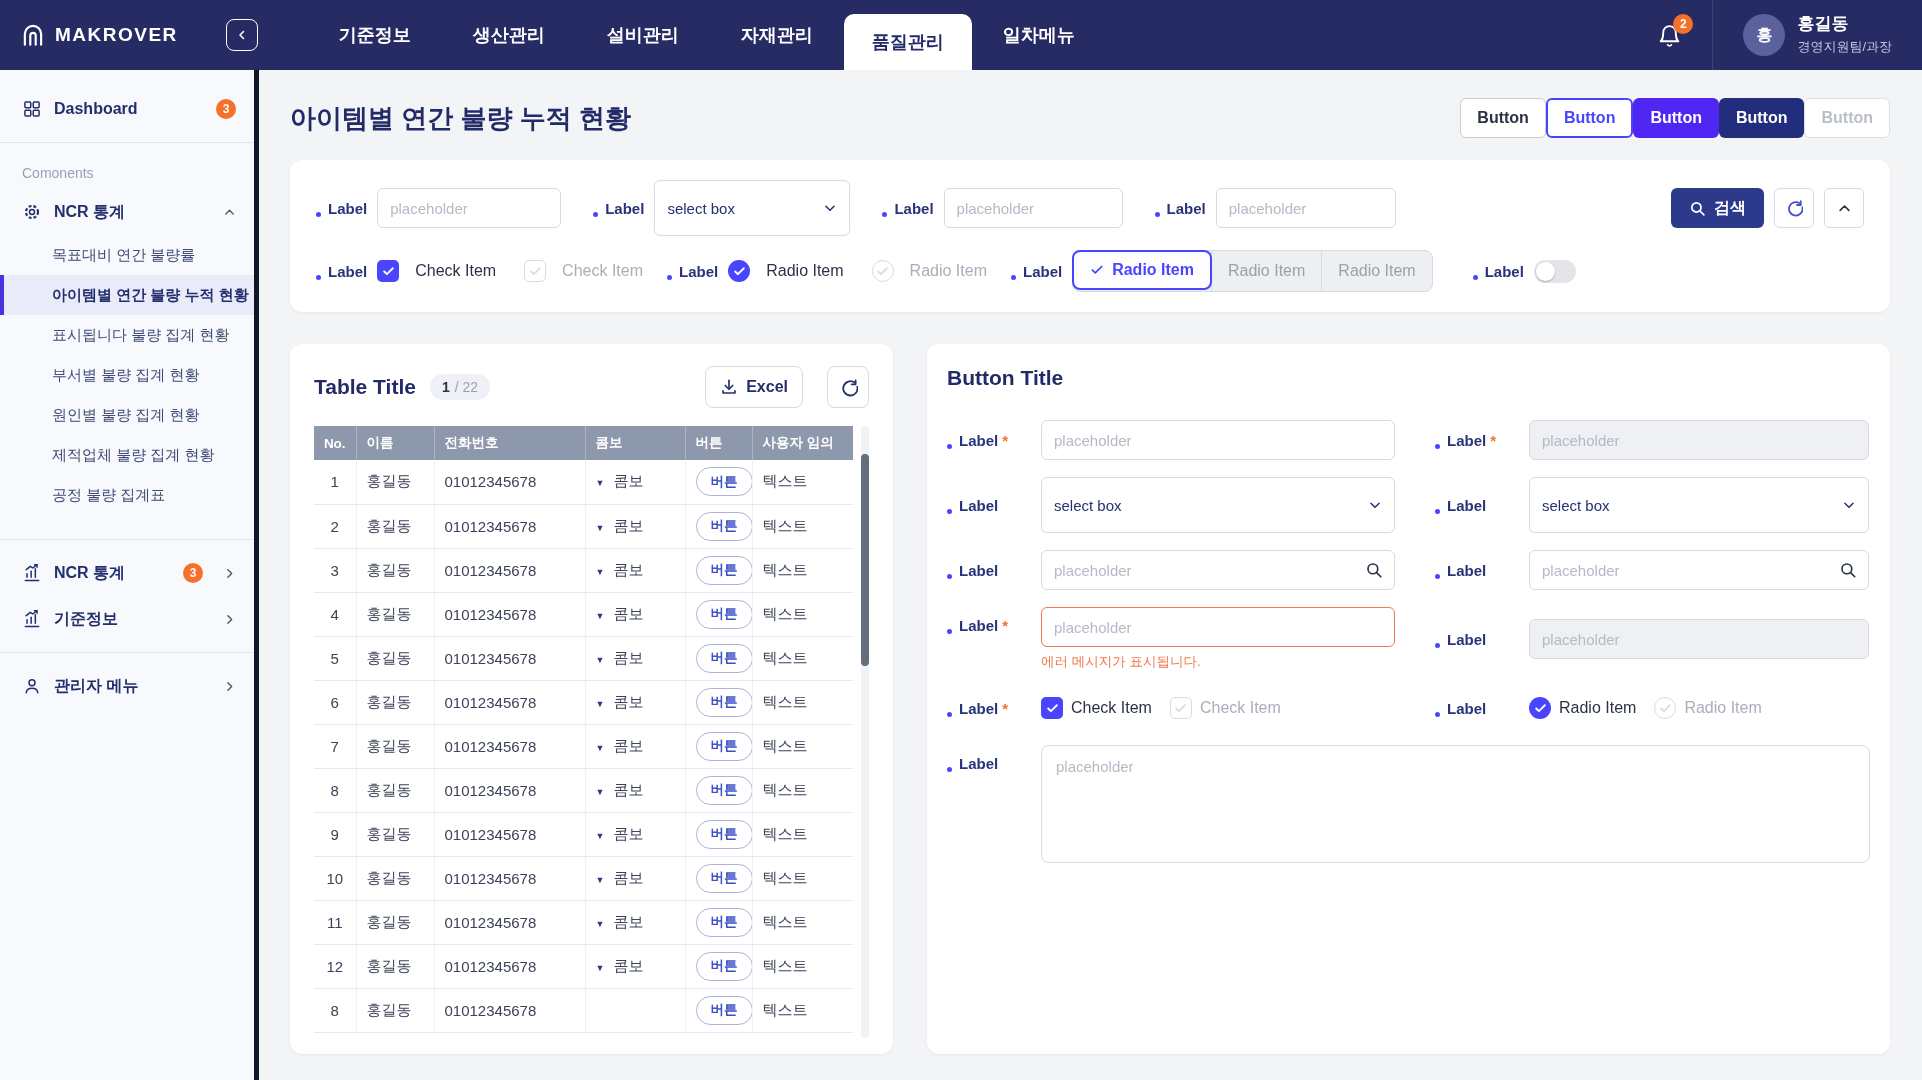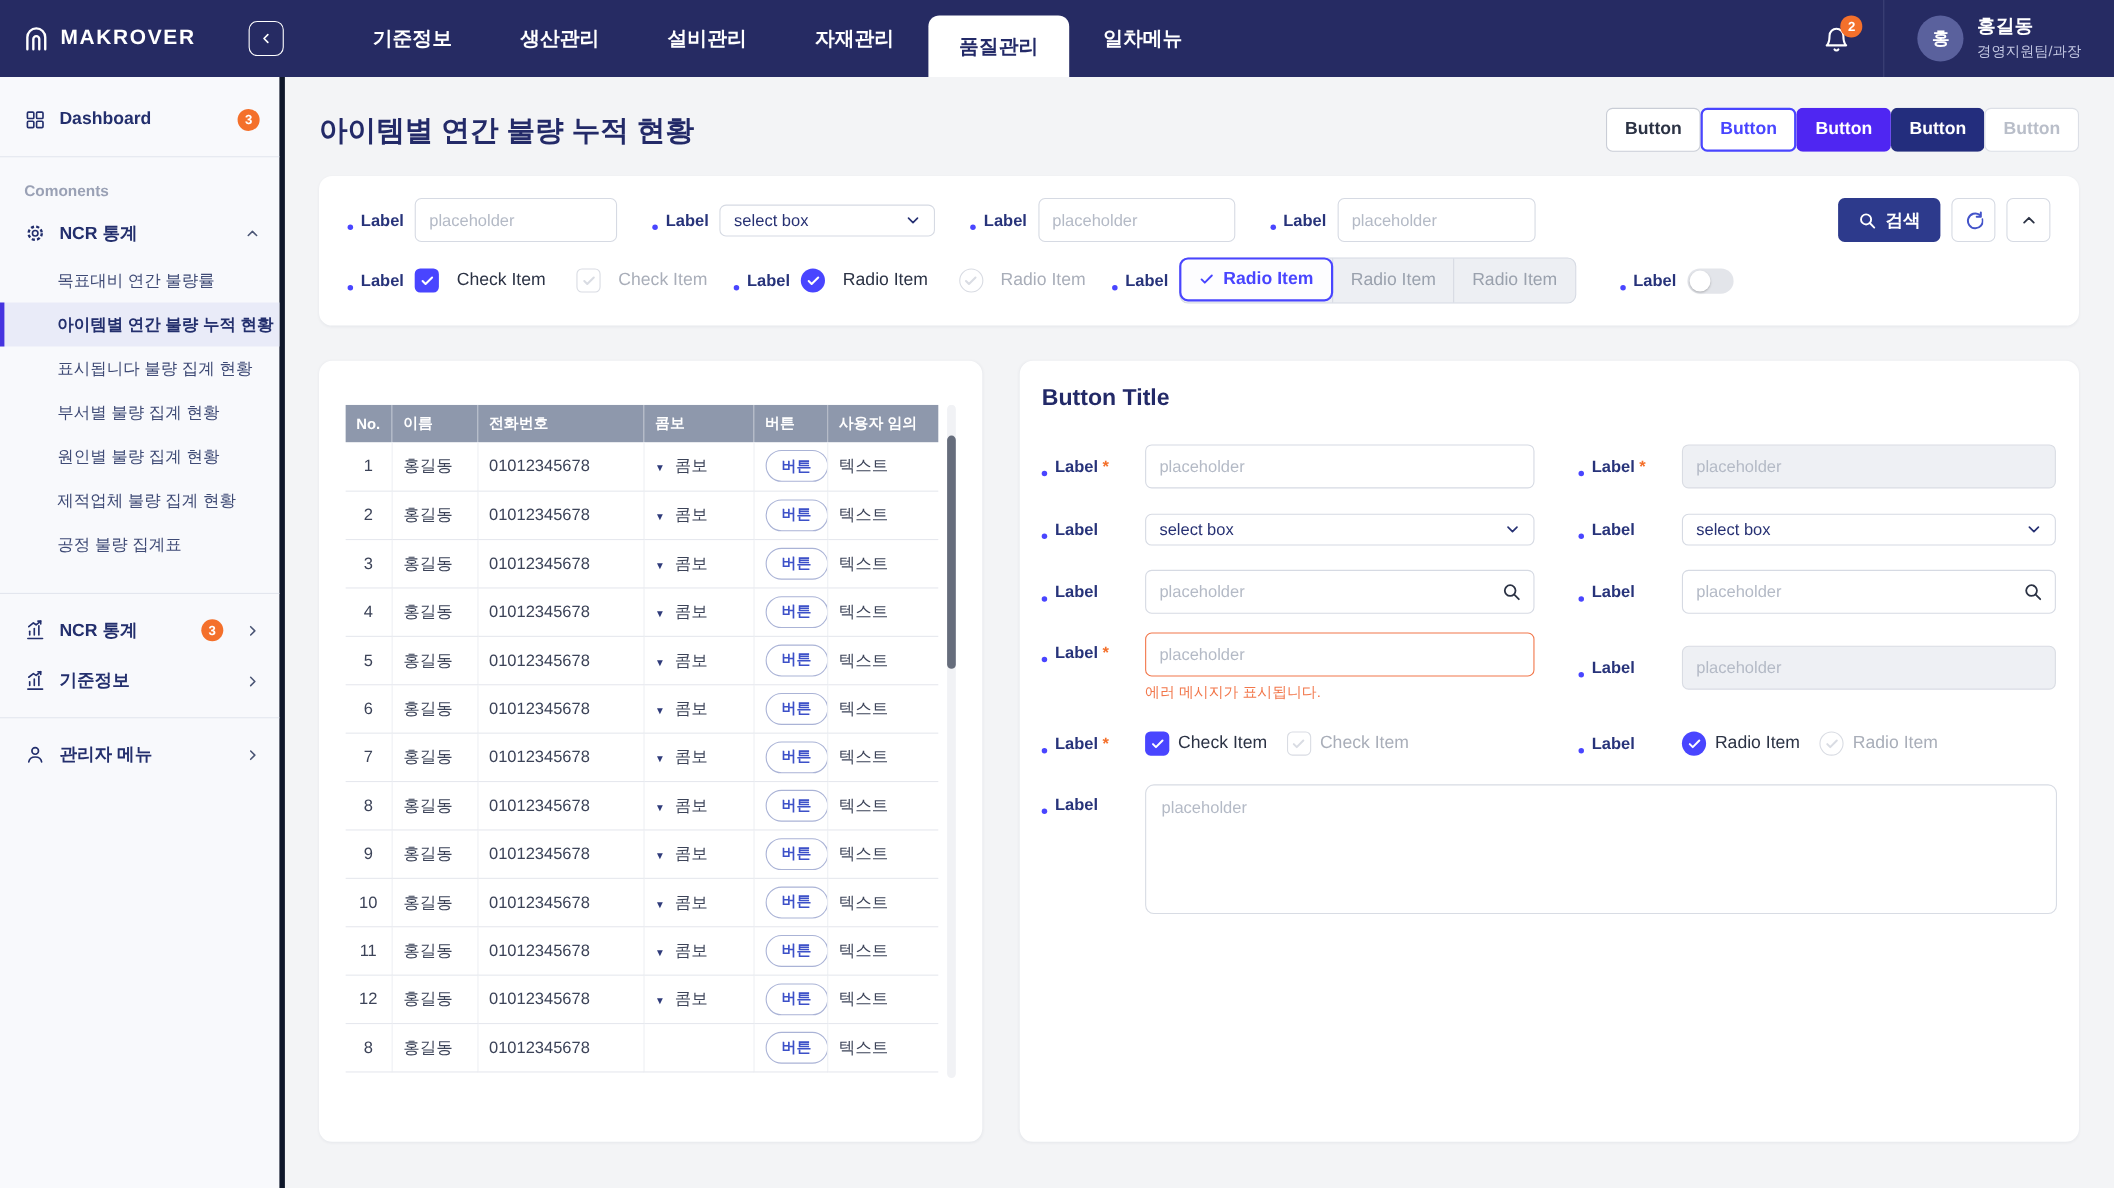--- a/index.html
+++ b/index.html
@@ -39,21 +39,21 @@
   .main{flex:1;padding:0 32px 0 31px;overflow:hidden}
 
   
   .side-row{display:flex;align-items:center;height:46px;padding:0 18px 0 22px;color:#232f6d;
       font-weight:bold;font-size:16px;gap:12px;cursor:pointer}
   .side-row .chev{margin-left:auto;color:#6b7694}
   .side-row .chev.after-badge{margin-left:8px}
   .side-badge{margin-left:auto;background:var(--badge);color:#fff;font-size:12px;font-weight:bold;
       width:20px;height:20px;border-radius:50%;display:flex;align-items:center;justify-content:center}
   .side-div{height:1px;background:#e3e6ee;margin:10px 0}
-  .section-label{color:#9aa1b5;font-size:14px;font-weight:bold;padding:12px 22px 8px}
+  .section-label{color:#9aa1b5;font-size:14px;font-weight:normal;padding:12px 22px 8px}
   .sub-item{height:40px;display:flex;align-items:center;padding-left:52px;color:#3e4a75;
       font-size:15px;cursor:pointer;position:relative}
   .sub-item.active{background:#e9ebf8;color:#232f6d;font-weight:bold}
   .sub-item.active::before{content:"";position:absolute;left:0;top:0;bottom:0;width:4px;background:var(--bar)}
   .side-gap{height:14px}
 
   
   .page-head{display:flex;align-items:center;margin-top:28px}
   .page-title{flex:1;font-size:26px;font-weight:bold;color:var(--navy);margin:0}
   .head-btns{display:flex;}
@@ -71,21 +71,21 @@
       box-shadow:0 1px 3px rgba(20,30,70,.06)}
   .f-row{display:flex;align-items:center}
   .f-row + .f-row{margin-top:14px}
   .f-group{display:flex;align-items:center;gap:10px;margin-right:32px}
   .lbl{display:flex;align-items:flex-end;font-weight:bold;color:var(--label);font-size:15px;white-space:nowrap}
   .dot{width:5px;height:5px;border-radius:50%;background:var(--accent);margin-right:7px;flex:none}
   .req{color:var(--badge);margin-left:4px;font-weight:bold}
   .input{height:40px;border:1px solid #d6dae3;border-radius:6px;padding:0 12px;font-size:15px;
       color:#2b3244;background:#fff;font-family:inherit;outline:none}
   .input::placeholder{color:#b4bac6}
-  .select{display:flex;align-items:center;justify-content:space-between;padding:0 12px;height:29px;
+  .select{display:flex;align-items:center;justify-content:space-between;padding:0 12px;height:56px;
       border:1px solid #d6dae3;border-radius:6px;color:#273173;font-size:15px;cursor:pointer;background:#fff}
   .search-btn{margin-left:auto;height:40px;padding:0 18px;background:var(--searchnavy);color:#fff;
       border-radius:6px;font-size:16px;font-weight:bold;display:flex;align-items:center;gap:8px;
       border:none;cursor:pointer;font-family:inherit}
   .icon-btn{width:40px;height:40px;border:1px solid #d6dae3;border-radius:6px;background:#fff;
       display:flex;align-items:center;justify-content:center;cursor:pointer;margin-left:10px}
   .checkbox,.radio{width:22px;height:22px;display:inline-flex;align-items:center;justify-content:center;
       flex:none;cursor:pointer}
   .checkbox{border-radius:5px}
   .radio{border-radius:50%}
@@ -416,20 +416,41 @@
           <div class="toggle">
               <div class="knob"></div>
             </div>
         </div>
       </div>
     </section>
 
     <div class="panels">
 
       <section class="panel table-panel">
+        <div class="panel-head">
+          <span class="panel-title">Table Title</span>
+          <span class="pager-pill">
+            <span class="pg-cur">1</span>
+            <span class="pg-rest">/ 22</span>
+          </span>
+          <button class="excel-btn">
+            <svg width="18" height="18" viewBox="0 0 24 24" fill="none" stroke="#232f6d" stroke-width="2.2" stroke-linecap="round" stroke-linejoin="round">
+                <path d="M12 3v11"></path>
+                <polyline points="7 10 12 15 17 10"></polyline>
+                <path d="M4 17v3h16v-3"></path>
+              </svg>
+            <span>Excel</span>
+          </button>
+          <button class="icon-btn2">
+            <svg width="19" height="19" viewBox="0 0 24 24" fill="none" stroke="#232f6d" stroke-width="2.3" stroke-linecap="round" stroke-linejoin="round">
+                <path d="M21 3v5h-5"></path>
+                <path d="M21 8a9 9 0 1 0 2 6" transform="rotate(-15 12 12)"></path>
+              </svg>
+          </button>
+        </div>
         <div class="table-wrap">
           <table>
             <colgroup>
                 <col style="width:42px">
                 <col style="width:78px">
                 <col style="width:151px">
                 <col style="width:100px">
                 <col style="width:67px">
                 <col>
               </colgroup>

